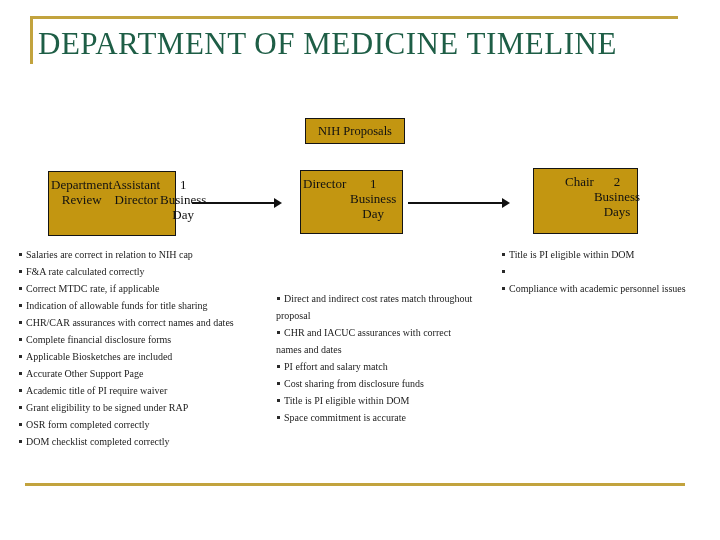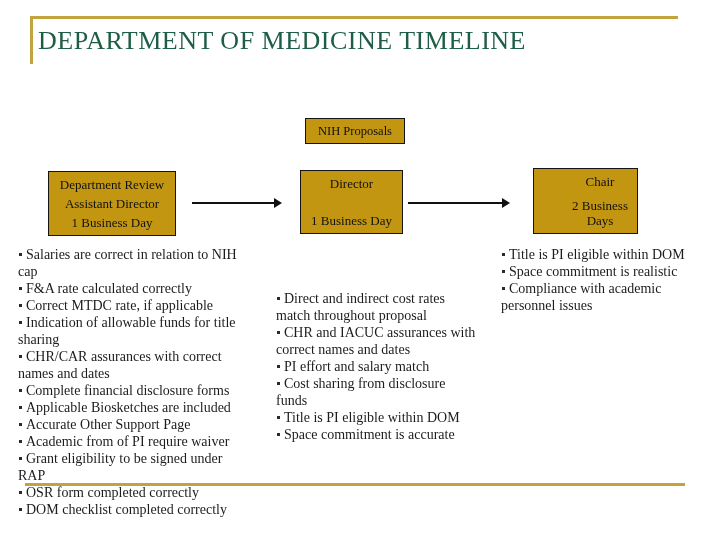--- a/index.html
+++ b/index.html
@@ -7,49 +7,49 @@
     position:relative; width:720px; height:540px; background:#ffffff;
     font-family:"Liberation Serif", serif; overflow:hidden; color:#1a1a1a;
   }
   .rule { position:absolute; background:#C2A33E; }
   .rule-top   { left:30px; top:16px; width:648px; height:3px; }
   .rule-left  { left:30px; top:16px; width:3px; height:48px; }
   .rule-bottom{ left:25px; top:483px; width:660px; height:3px; }
 
   .slide-title {
     position:absolute; left:38px; top:26px; width:650px;
-    font-size:26px; letter-spacing:0.5px; color:#1E5E46; white-space:nowrap;
+    font-size:31px; letter-spacing:0.5px; color:#1E5E46; white-space:nowrap;
   }
 
   .gold-box {
     position:absolute; background:#C39611; border:1px solid #141414;
     color:#111; text-align:center; box-sizing:border-box;
   }
   .start-box {
     left:305px; top:118px; width:100px; height:26px;
     display:flex; align-items:center; justify-content:center; font-size:12.5px;
   }
   .flow-box {
-    display:flex; flex-direction:column; justify-content:space-between;
+    display:flex; flex-direction:row; justify-content:space-between;
     padding:5px 2px; font-size:13px; line-height:15px;
   }
   .box-1 { left:48px;  top:171px; width:128px; height:65px; }
   .box-2 { left:300px; top:170px; width:103px; height:64px; }
   .box-3 { left:533px; top:168px; width:105px; height:66px;padding-left:31px; }
 
   .arrow { position:absolute; height:2px; background:#111; }
   .arrow::after {
     content:""; position:absolute; right:-8px; top:-4px;
     border-left:8px solid #111;
     border-top:5px solid transparent; border-bottom:5px solid transparent;
   }
   .arrow-1 { left:192px; top:202px; width:82px; }
   .arrow-2 { left:408px; top:202px; width:94px; }
 
-  .checklist { position:absolute; top:246px; font-size:14px; line-height:17px; color:#1c1c1c; }
+  .checklist { position:absolute; top:246px; font-size:10px; line-height:17px; color:#1c1c1c; }
   .col-1 { left:18px;  width:224px; }
   .col-2 { left:276px; width:202px;margin-top:44px; }
   .col-3 { left:501px; width:192px; }
   .b-dot {
     display:inline-block; width:3px; height:3px; background:#2a2a2a;
     margin:0 4px 2px 1px; vertical-align:middle;
   }
 </style>
 </head>
 <body>
@@ -90,38 +90,38 @@
   <div class="checklist col-1">
 
   <div class="bullet-item"><span class="b-dot"></span><span>Salaries are correct in relation to NIH cap</span></div>
       <div class="bullet-item"><span class="b-dot"></span><span>F&amp;A rate calculated correctly</span></div>
       <div class="bullet-item"><span class="b-dot"></span><span>Correct MTDC rate, if applicable</span></div>
       <div class="bullet-item"><span class="b-dot"></span><span>Indication of allowable funds for title sharing</span></div>
       <div class="bullet-item"><span class="b-dot"></span><span>CHR/CAR assurances with correct names and dates</span></div>
       <div class="bullet-item"><span class="b-dot"></span><span>Complete financial disclosure forms</span></div>
       <div class="bullet-item"><span class="b-dot"></span><span>Applicable Biosketches are included</span></div>
       <div class="bullet-item"><span class="b-dot"></span><span>Accurate Other Support Page</span></div>
-      <div class="bullet-item"><span class="b-dot"></span><span>Academic from of PI require waiver</span></div>
+      <div class="bullet-item"><span class="b-dot"></span><span>Academic title of PI require waiver</span></div>
       <div class="bullet-item"><span class="b-dot"></span><span>Grant eligibility to be signed under RAP</span></div>
       <div class="bullet-item"><span class="b-dot"></span><span>OSR form completed correctly</span></div>
       <div class="bullet-item"><span class="b-dot"></span><span>DOM checklist completed correctly</span></div>
     </div>
 
   <div class="checklist col-2">
 
   <div class="bullet-item"><span class="b-dot"></span><span>Direct and indirect cost rates match throughout proposal</span></div>
       <div class="bullet-item"><span class="b-dot"></span><span>CHR and IACUC assurances with correct names and dates</span></div>
       <div class="bullet-item"><span class="b-dot"></span><span>PI effort and salary match</span></div>
       <div class="bullet-item"><span class="b-dot"></span><span>Cost sharing from disclosure funds</span></div>
       <div class="bullet-item"><span class="b-dot"></span><span>Title is PI eligible within DOM</span></div>
       <div class="bullet-item"><span class="b-dot"></span><span>Space commitment is accurate</span></div>
     </div>
 
   <div class="checklist col-3">
 
   <div class="bullet-item"><span class="b-dot"></span><span>Title is PI eligible within DOM</span></div>
-      <div class="bullet-item"><span class="b-dot"></span><span>Space commitment is realistic</span></div>
+      <div class="bullet-item"><span class="b-dot"></span></div>
       <div class="bullet-item"><span class="b-dot"></span><span>Compliance with academic personnel issues</span></div>
     </div>
 
   <div class="rule rule-bottom"></div>
 
 </div>
 
 </body></html>

